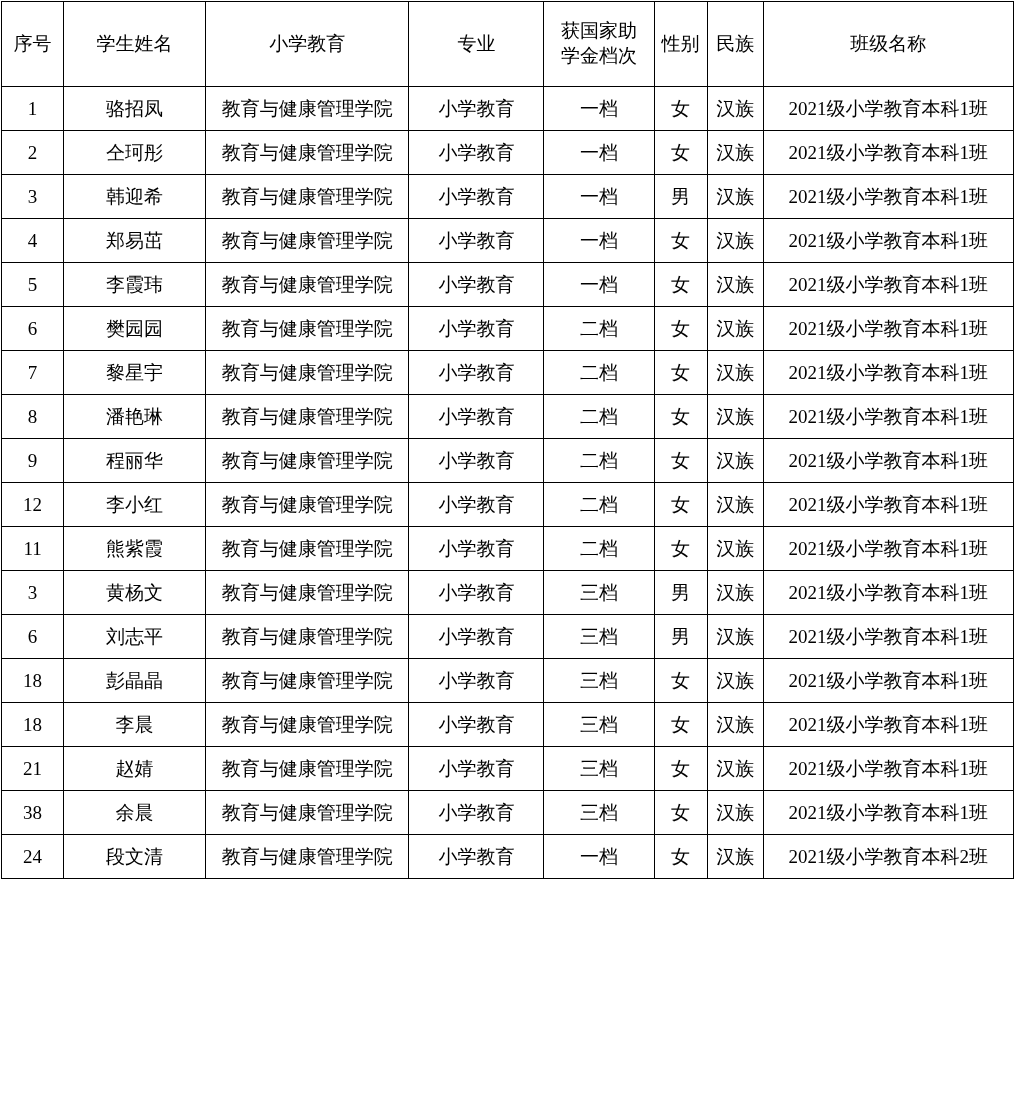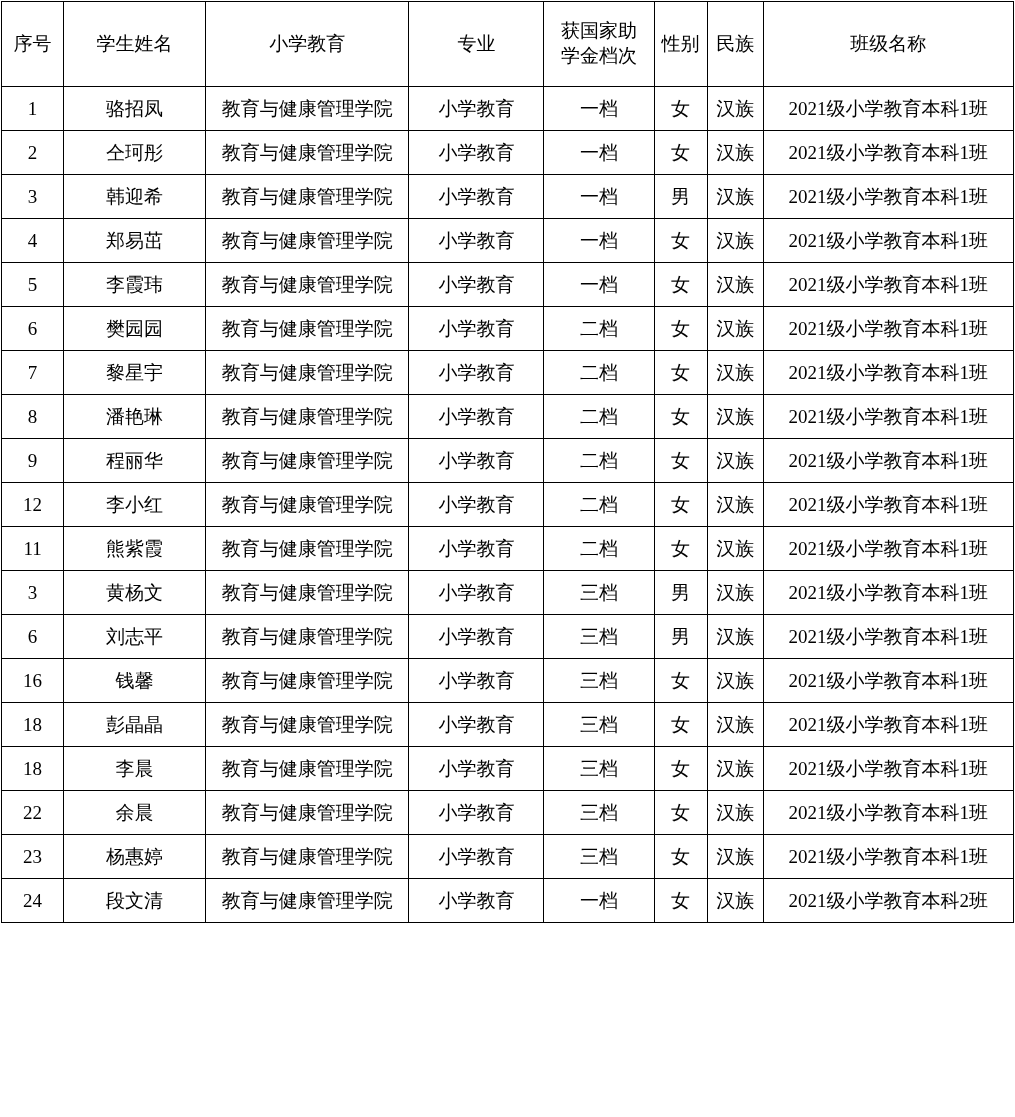--- a/index.html
+++ b/index.html
@@ -211,62 +211,52 @@
           <td class="idx">6</td>
           <td class="name">刘志平</td>
           <td class="dept">教育与健康管理学院</td>
           <td class="major">小学教育</td>
           <td class="grade">三档</td>
           <td class="sex">男</td>
           <td class="eth">汉族</td>
           <td class="class">2021级小学教育本科1班</td>
         </tr>
         <tr>
-          <td class="idx">16</td>
-          <td class="name">钱馨</td>
-          <td class="dept">教育与健康管理学院</td>
-          <td class="major">小学教育</td>
-          <td class="grade">三档</td>
-          <td class="sex">女</td>
-          <td class="eth">汉族</td>
-          <td class="class">2021级小学教育本科1班</td>
-        </tr>
-        <tr>
           <td class="idx">18</td>
           <td class="name">彭晶晶</td>
           <td class="dept">教育与健康管理学院</td>
           <td class="major">小学教育</td>
           <td class="grade">三档</td>
           <td class="sex">女</td>
           <td class="eth">汉族</td>
           <td class="class">2021级小学教育本科1班</td>
         </tr>
         <tr>
           <td class="idx">18</td>
           <td class="name">李晨</td>
           <td class="dept">教育与健康管理学院</td>
           <td class="major">小学教育</td>
           <td class="grade">三档</td>
           <td class="sex">女</td>
           <td class="eth">汉族</td>
           <td class="class">2021级小学教育本科1班</td>
         </tr>
         <tr>
-          <td class="idx">22</td>
+          <td class="idx">21</td>
+          <td class="name">赵婧</td>
+          <td class="dept">教育与健康管理学院</td>
+          <td class="major">小学教育</td>
+          <td class="grade">三档</td>
+          <td class="sex">女</td>
+          <td class="eth">汉族</td>
+          <td class="class">2021级小学教育本科1班</td>
+        </tr>
+        <tr>
+          <td class="idx">38</td>
           <td class="name">余晨</td>
-          <td class="dept">教育与健康管理学院</td>
-          <td class="major">小学教育</td>
-          <td class="grade">三档</td>
-          <td class="sex">女</td>
-          <td class="eth">汉族</td>
-          <td class="class">2021级小学教育本科1班</td>
-        </tr>
-        <tr>
-          <td class="idx">23</td>
-          <td class="name">杨惠婷</td>
           <td class="dept">教育与健康管理学院</td>
           <td class="major">小学教育</td>
           <td class="grade">三档</td>
           <td class="sex">女</td>
           <td class="eth">汉族</td>
           <td class="class">2021级小学教育本科1班</td>
         </tr>
         <tr>
           <td class="idx">24</td>
           <td class="name">段文清</td>

